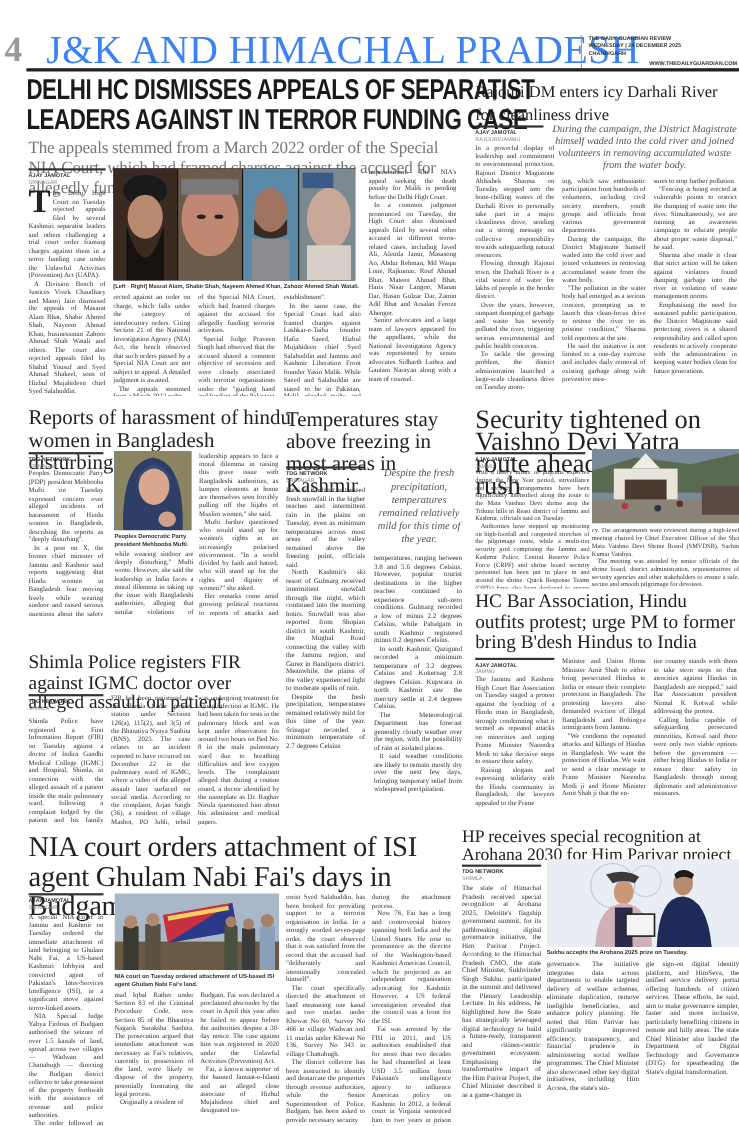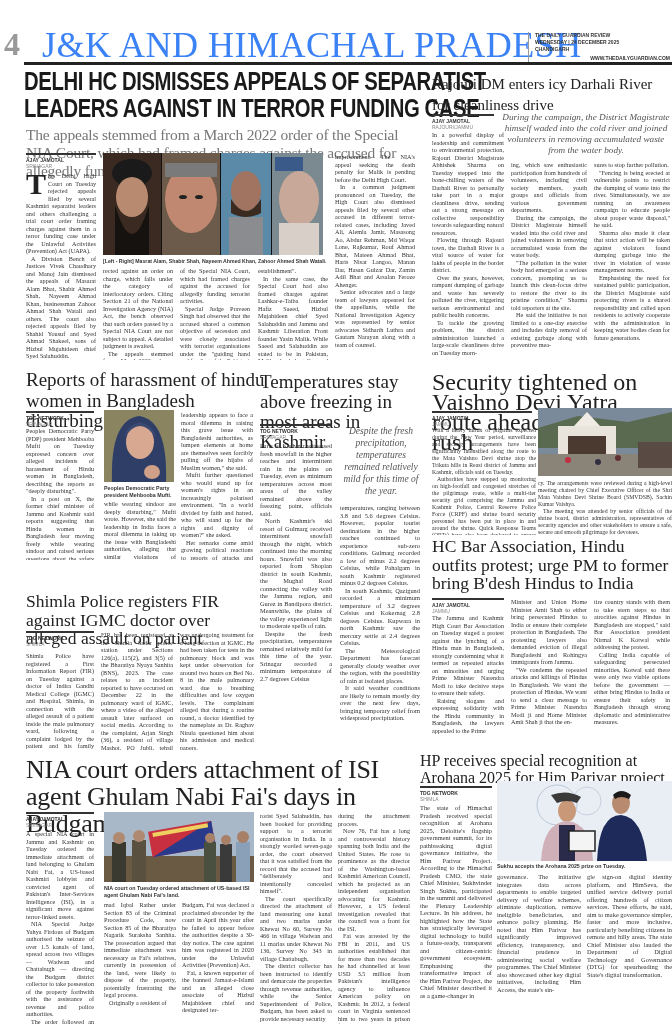--- a/index.html
+++ b/index.html
@@ -262,21 +262,21 @@
   <p class="first">rorist Syed Salahuddin, has been booked for providing support to a terrorist organisation in India. In a strongly worded seven-page order, the court observed that it was satisfied from the record that the accused had "deliberately and intentionally concealed himself".</p>
   <p>The court specifically directed the attachment of land measuring one kanal and two marlas under Khewat No 60, Survey No 466 in village Wadwan and 11 marlas under Khewat No 136, Survey No 343 in village Chattabugh.</p>
   <p>The district collector has been instructed to identify and demarcate the properties through revenue authorities, while the Senior Superintendent of Police, Budgam, has been asked to provide necessary security</p>
 </div>
 <div class="abs col" style="left:338px;top:812px;width:72px;height:212px;">
   <p class="first">during the attachment process.</p>
   <p>Now 76, Fai has a long and controversial history spanning both India and the United States. He rose to prominence as the director of the Washington-based Kashmiri American Council, which he projected as an independent organisation advocating for Kashmir. However, a US federal investigation revealed that the council was a front for the ISI.</p>
   <p>Fai was arrested by the FBI in 2011, and US authorities established that for more than two decades he had channelled at least USD 3.5 million from Pakistan's intelligence agency to influence American policy on Kashmir. In 2012, a federal court in Virginia sentenced him to two years in prison for conspiracy and tax violations.</p>
 </div>
 
-<div class="abs h2" style="left:420px;top:752px;width:252px;font-size:16px;line-height:17px;">HP receives special recognition at Arohana 2025 for Him Parivar project</div>
+<div class="abs h2" style="left:420px;top:752px;width:252px;font-size:16px;line-height:17px;">HP receives special recognition at Arohana 2030 for Him Parivar project</div>
 <div class="abs byline" style="left:420px;top:786px;width:72px;">
   <span>TDG NETWORK</span><span class="loc">SHIMLA</span>
 </div>
 <div class="abs col" style="left:420px;top:804px;width:72px;height:220px;font-size:6.4px;">
   <p class="first">The state of Himachal Pradesh received special recognition at Arohana 2025, Deloitte's flagship government summit, for its pathbreaking digital governance initiative, the Him Parivar Project. According to the Himachal Pradesh CMO, the state Chief Minister, Sukhvinder Singh Sukhu, participated in the summit and delivered the Plenary Leadership Lecture. In his address, he highlighted how the State has strategically leveraged digital technology to build a future-ready, transparent and citizen-centric government ecosystem. Emphasising the transformative impact of the Him Parivar Project, the Chief Minister described it as a game-changer in</p>
 </div>
 <div class="abs photo" style="left:497px;top:781px;width:175px;height:80px;">
   <svg width="175" height="80" viewBox="0 0 175 80">
     <rect width="175" height="80" fill="#e8eef4"></rect>
     <circle cx="60" cy="24" r="20" fill="none" stroke="#b8c8d8" stroke-width="1"></circle>

